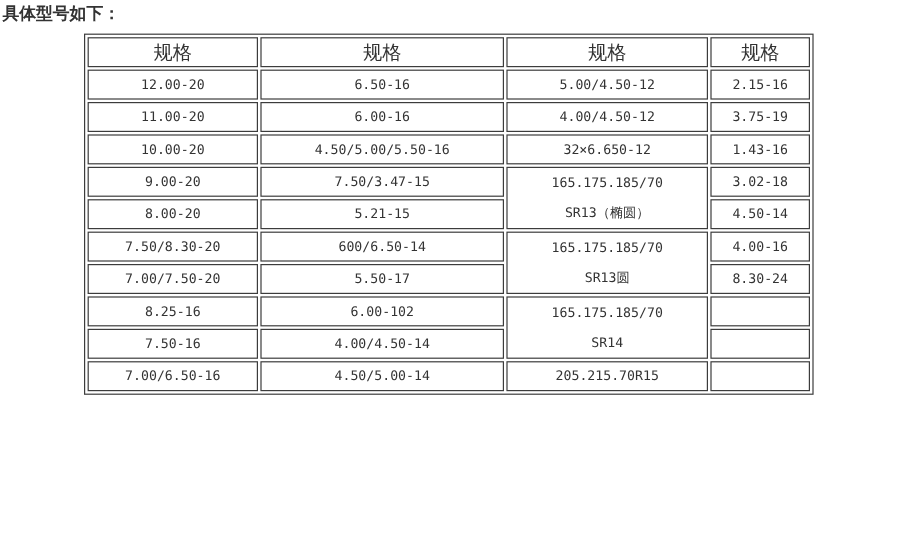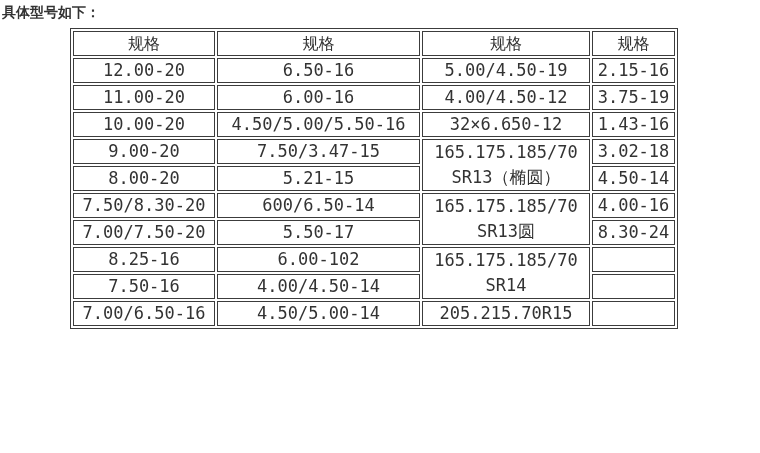--- a/index.html
+++ b/index.html
@@ -43,21 +43,21 @@
   table.spec-table col.c2 { width: 203px; }
   table.spec-table col.c3 { width: 168px; }
   table.spec-table col.c4 { width: 83px; }
   table.spec-table th,
   table.spec-table td {
     box-sizing: border-box;
     border: 1px solid #3c3c3c;
     text-align: center;
     vertical-align: middle;
     font-family: "DejaVu Sans Mono", monospace;
-    font-size: 17px;
+    font-size: 11px;
     font-weight: normal;
     color: #333333;
     height: 25px;
     line-height: 23px;
     padding: 0;
     overflow: hidden;
     white-space: nowrap;
   }
   table.spec-table th {
     font-family: "DejaVu Sans", sans-serif;
@@ -86,21 +86,21 @@
         <th>规格</th>
         <th>规格</th>
         <th>规格</th>
         <th>规格</th>
       </tr>
     </thead>
     <tbody>
       <tr>
         <td>12.00-20</td>
         <td>6.50-16</td>
-        <td>5.00/4.50-19</td>
+        <td>5.00/4.50-12</td>
         <td>2.15-16</td>
       </tr>
       <tr>
         <td>11.00-20</td>
         <td>6.00-16</td>
         <td>4.00/4.50-12</td>
         <td>3.75-19</td>
       </tr>
       <tr>
         <td>10.00-20</td>

